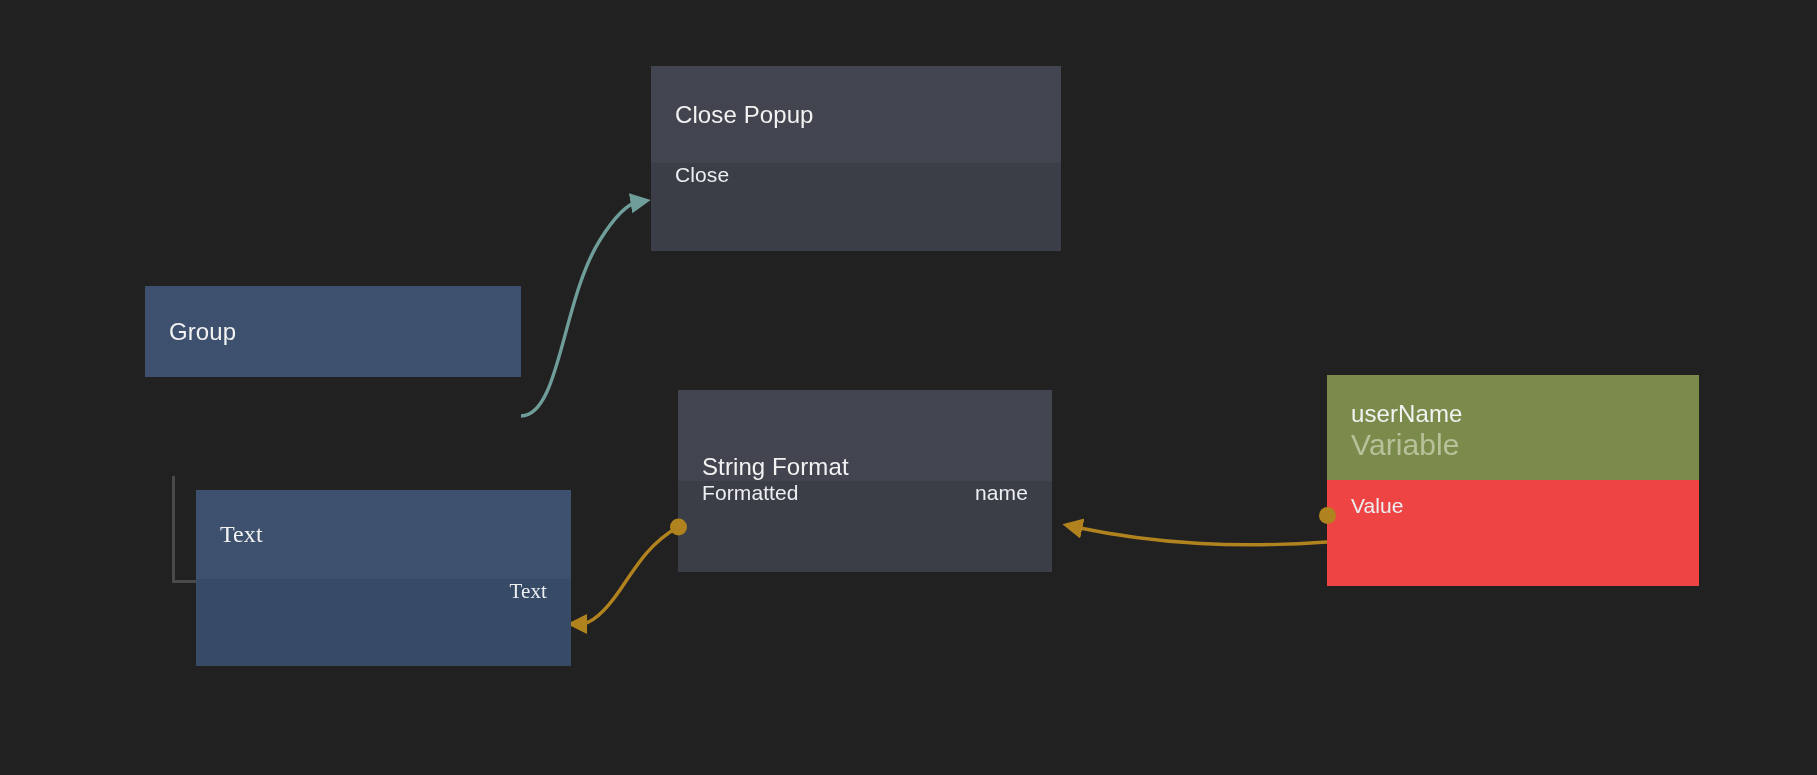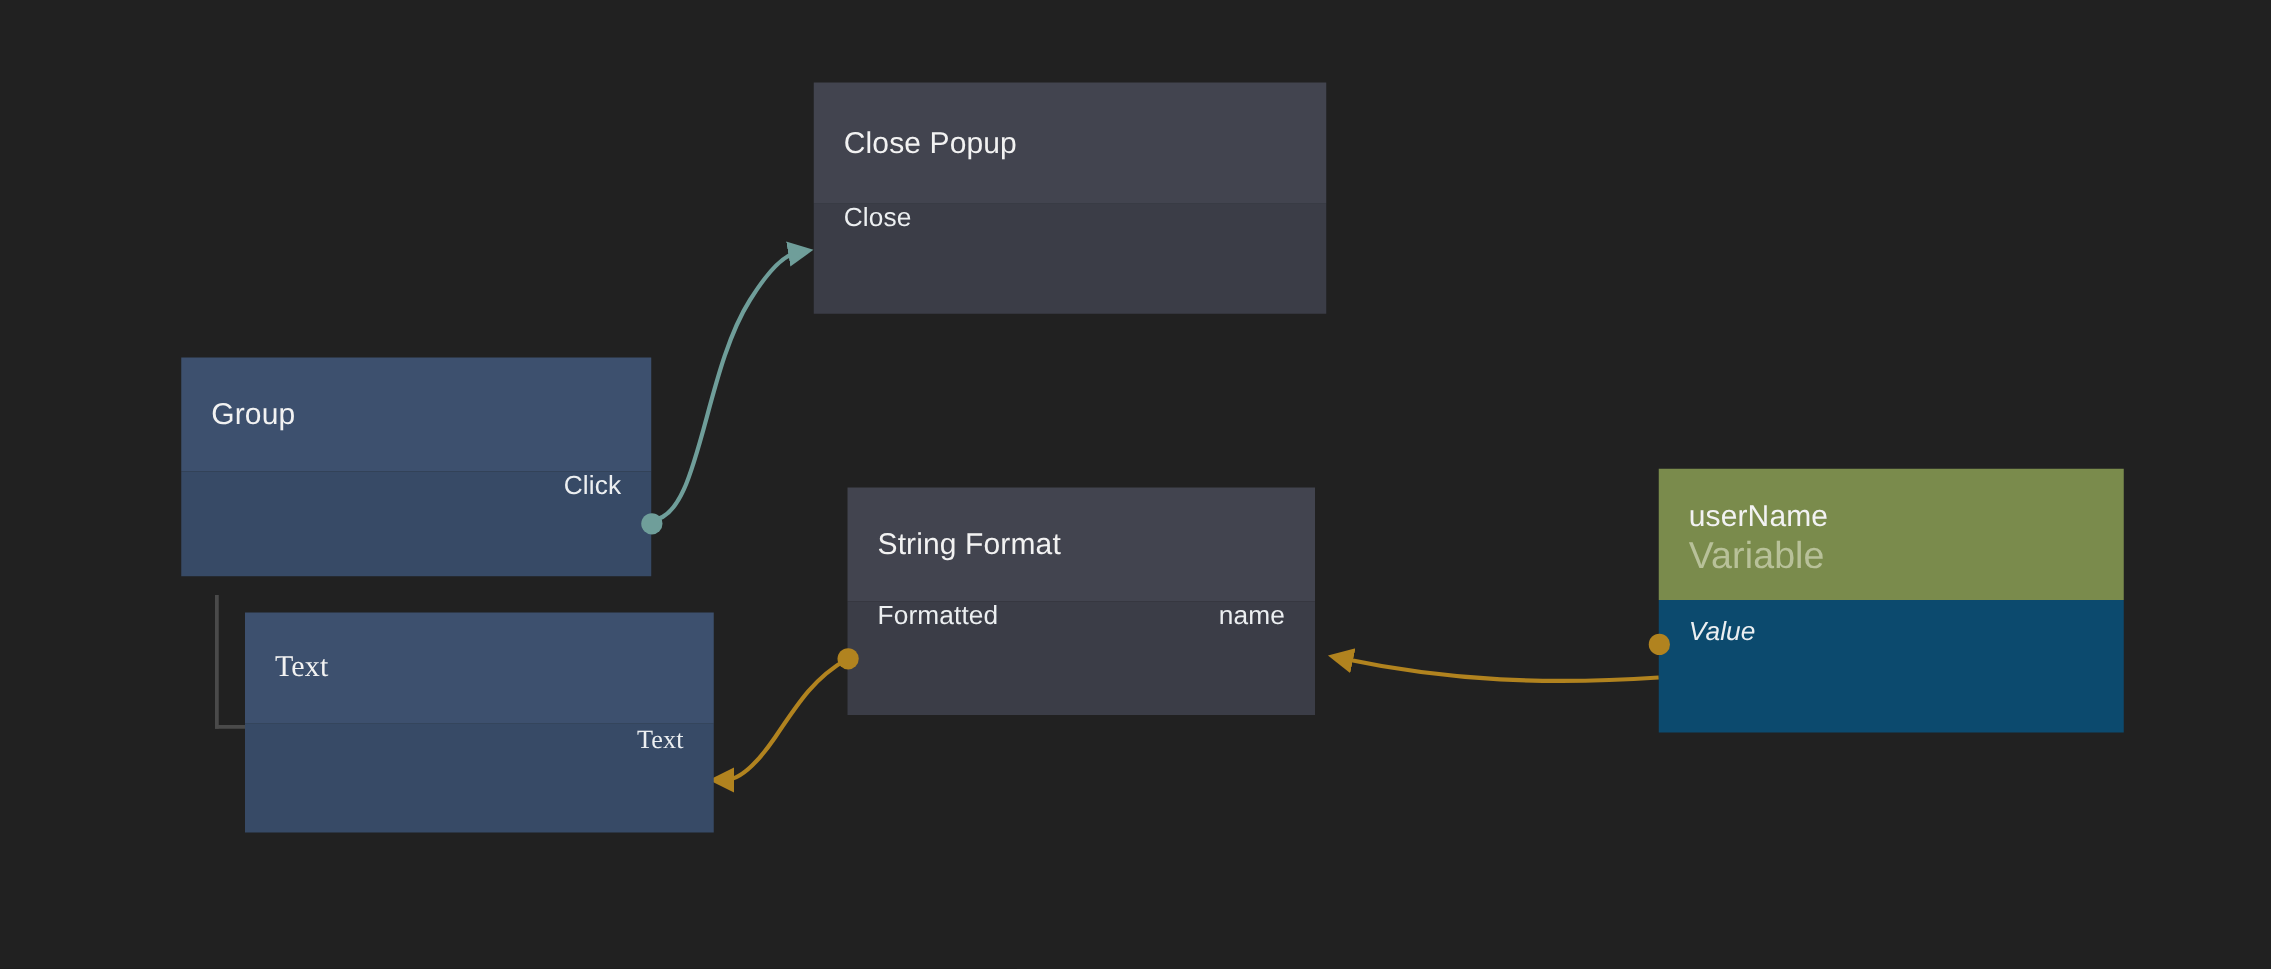--- a/index.html
+++ b/index.html
@@ -90,21 +90,21 @@
   }
 
   
   .node-exec .node-header { background: #42444f; }
   .node-exec .node-body   { background: #3b3d47; }
 
   .node-widget .node-header { background: #3d506e; }
   .node-widget .node-body   { background: #374a66; }
 
   .node-var .node-header { background: #7a8b4c; }
-  .node-var .node-body   { background: #0c4a6e; font-style: italic; }
+  .node-var .node-body   { background: #ef4444; }
   .node-var .node-subtitle { color: #b8c199; }
 </style>
 </head>
 <body>
 
 <div id="canvas">
 
   <svg id="wires" viewBox="0 0 1817 775" width="1817" height="775" xmlns="http://www.w3.org/2000/svg">
     <defs>
       <marker id="arrow-exec" markerWidth="9" markerHeight="9" refX="2.2" refY="3" orient="auto" markerUnits="strokeWidth">
@@ -132,41 +132,35 @@
       <div class="port-row">
         <span class="port-label in-left">Close</span>
       </div>
     </div>
   </div>
 
   <div class="node node-widget" style="left:145px; top:286px; width:376px; height:175px;">
     <div class="node-header" style="height:91px;justify-content:center;">
       <div class="node-title">Group</div>
     </div>
-    <div class="node-body" style="height:84px;">
-      <div class="port-row">
-        <span class="port-label out-right">Click</span>
-      </div>
-      <span class="port-dot" style="right:-8.5px; top:50%; transform:translateY(-50%); background:#6f9e9a;"></span>
-    </div>
   </div>
 
   <div class="node node-widget" style="left:196px; top:490px; width:375px; height:176px;font-family:Liberation Serif, serif;">
     <div class="node-header" style="height:89px;">
       <div class="node-title">Text</div>
     </div>
     <div class="node-body" style="height:87px;">
       <div class="port-row">
         <span class="port-label out-right">Text</span>
       </div>
     </div>
   </div>
 
   <div class="node node-exec" style="left:678px; top:390px; width:374px; height:182px;">
-    <div class="node-header" style="height:91px;">
+    <div class="node-header" style="height:91px;justify-content:flex-end;">
       <div class="node-title">String Format</div>
     </div>
     <div class="node-body" style="height:91px;">
       <div class="port-row">
         <span class="port-label in-left">Formatted</span>
         <span class="port-label out-right">name</span>
       </div>
       <span class="port-dot" style="left:-8.5px; top:50%; transform:translateY(-50%); background:#b1831f;"></span>
     </div>
   </div>

